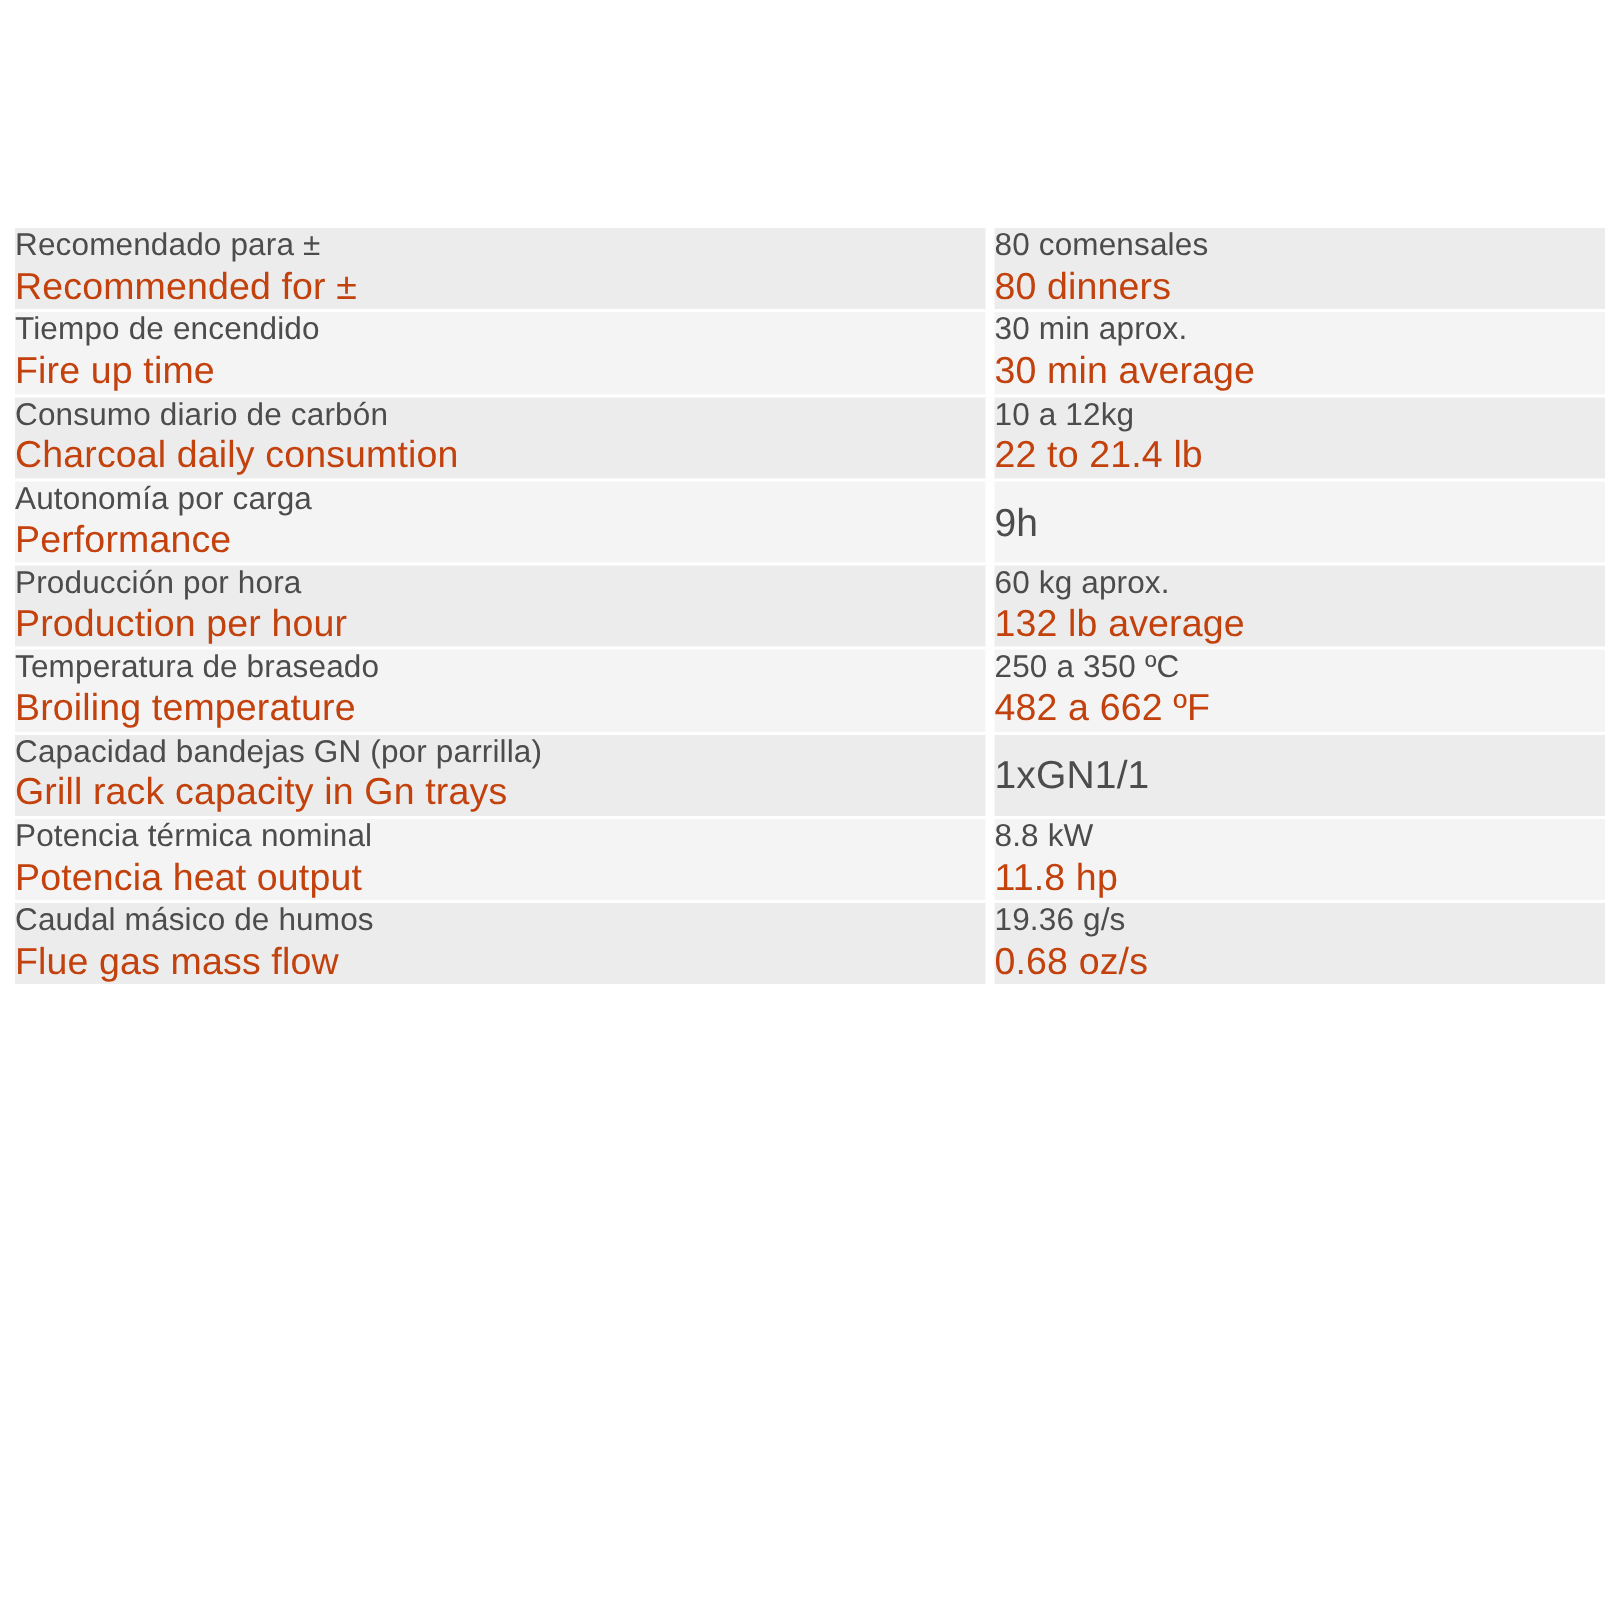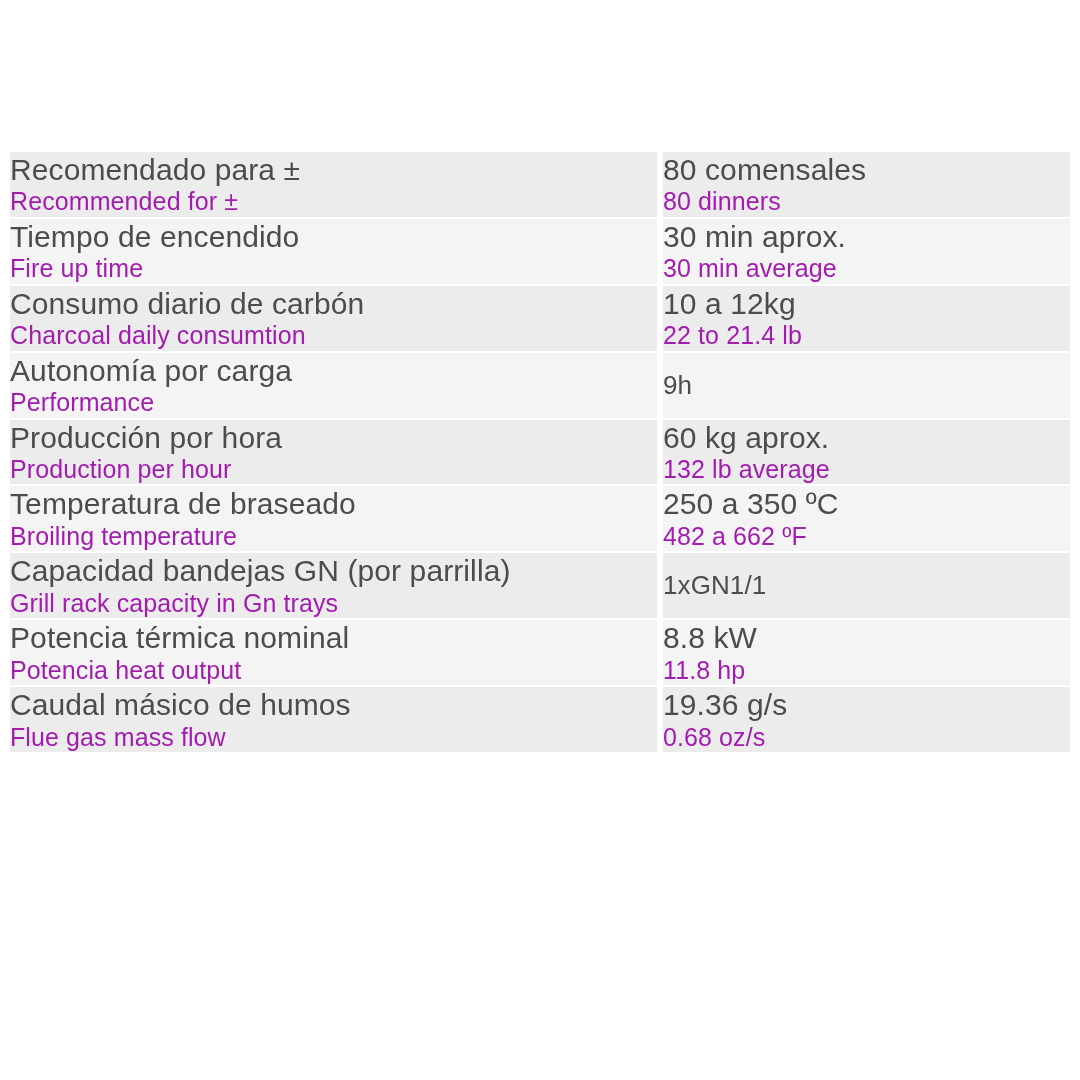--- a/index.html
+++ b/index.html
@@ -51,31 +51,31 @@
   .cell-label {
     padding: 12px 0 14px 18px;
   }
   .cell-value {
     padding: 12px 0 14px 18px;
     border-left: 6px solid #ffffff;
   }
 
   .es {
     display: block;
-    font-size: 30px;
+    font-size: 21px;
     line-height: 1.18;
     color: #4c4c4c;
     letter-spacing: 0.1px;
     white-space: nowrap;
   }
   .en {
     display: block;
     font-size: 25px;
     line-height: 1.18;
-    color: #a21caf;
+    color: #c2410c;
     letter-spacing: 0.1px;
     white-space: nowrap;
   }
   .en:empty { display: none; }
 
   .single .es {
     font-size: 26px;
   }
 </style>
 </head>

